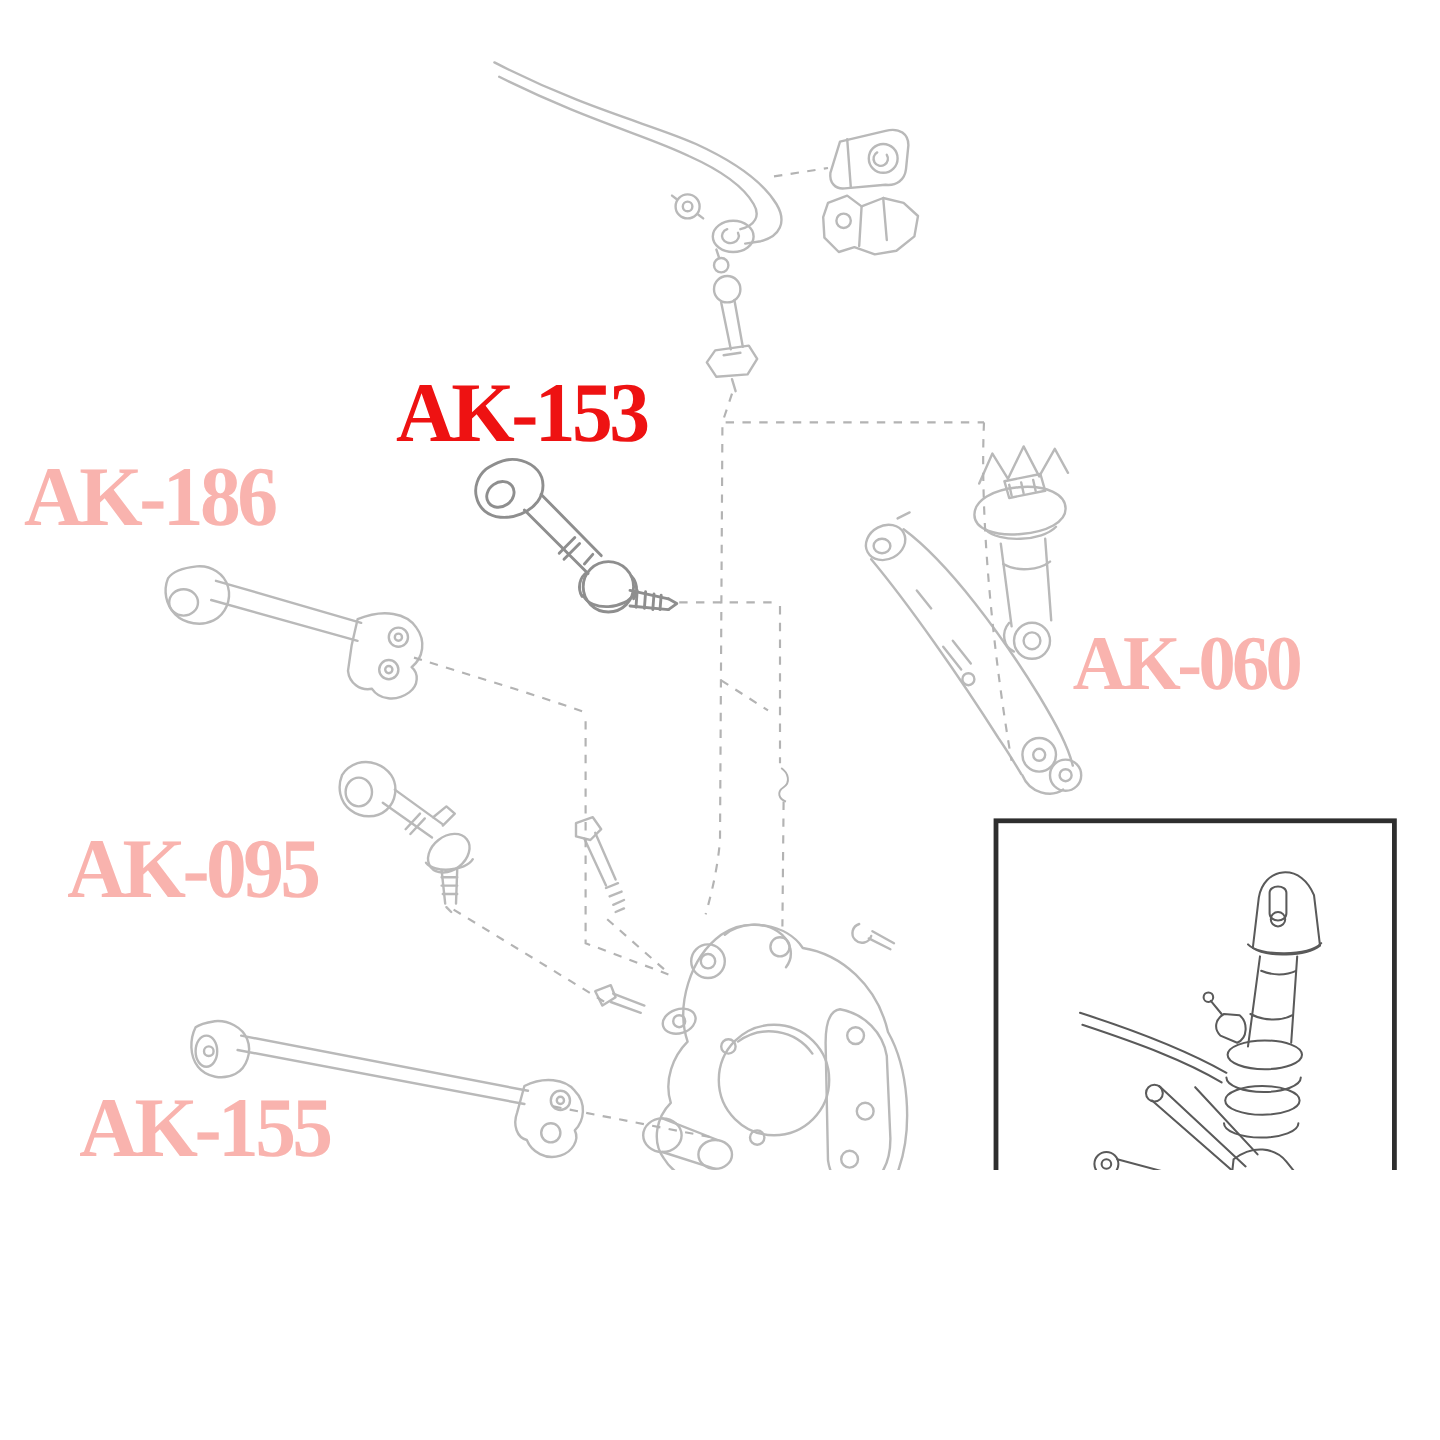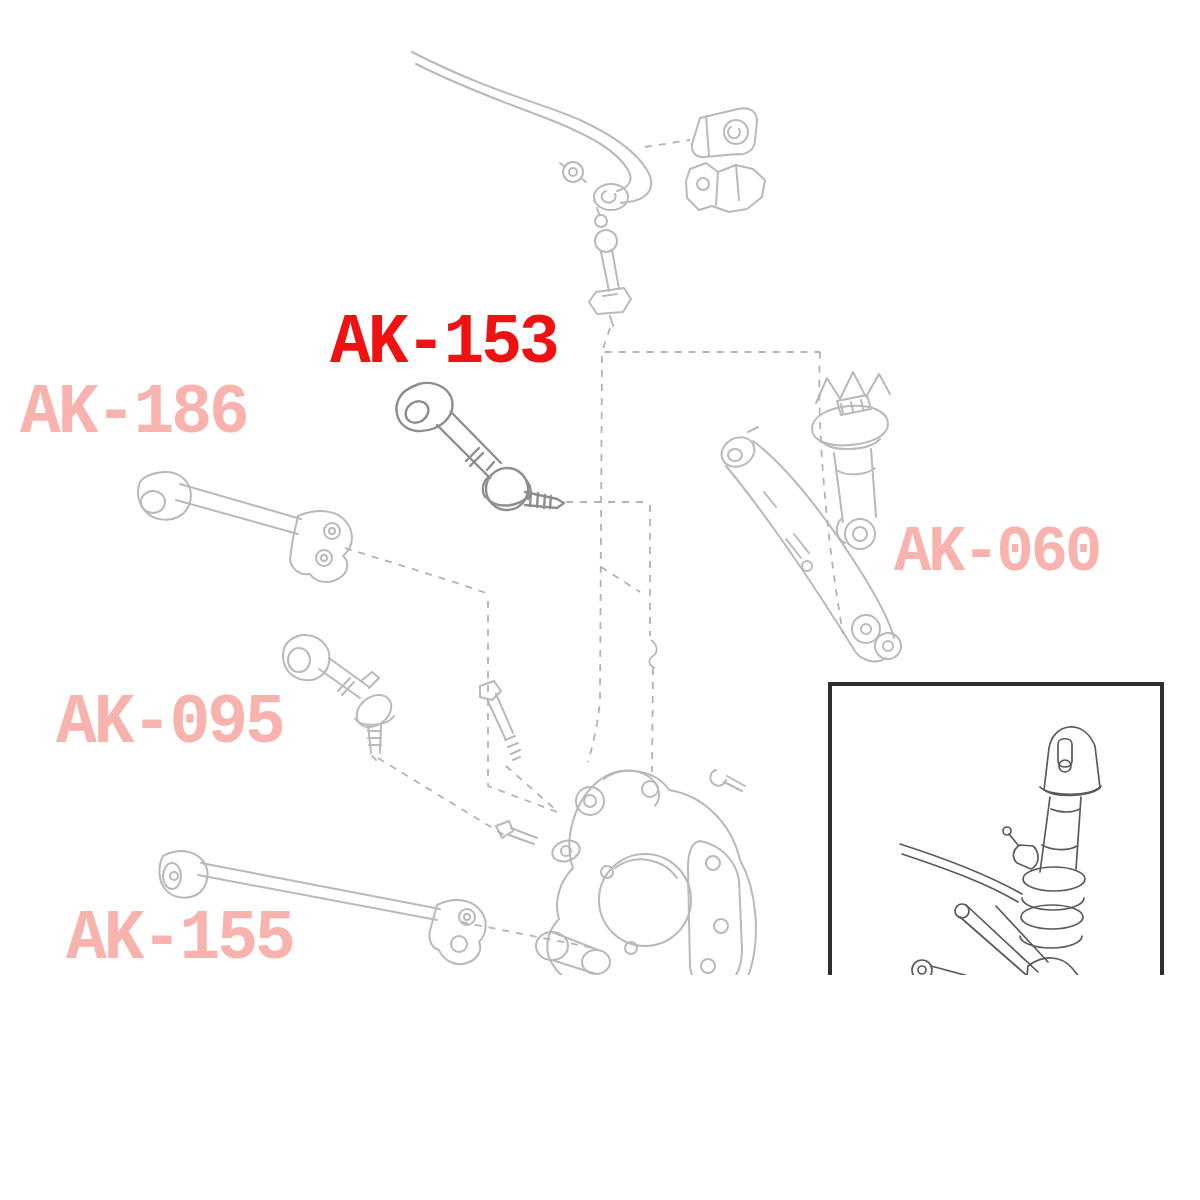--- a/index.html
+++ b/index.html
@@ -1,17 +1,17 @@
 <!DOCTYPE html>
 <html><head>
 <meta charset="utf-8">
 <style>
   html,body{margin:0;padding:0;background:#ffffff;}
   .stage{position:relative;width:1200px;height:975px;background:#fff;overflow:hidden;
-         font-family:Liberation Mono, monospace;}
+         font-family:Liberation Serif, serif;}
   .stage svg{position:absolute;left:0;top:0;}
   .part-label{position:absolute;font-weight:bold;font-size:68px;letter-spacing:-3px;
               line-height:1;white-space:nowrap;transform:scaleY(1.04);transform-origin:top left;
               user-select:none;}
   .lbl-153{left:330px;top:308px;color:#ee1212;}
   .lbl-186{left:20px; top:378px;color:#f9b3ae;}
   .lbl-060{left:894px;top:521px;color:#f9b3ae;font-size:62px;}
   .lbl-095{left:56px; top:688px;color:#f9b3ae;}
   .lbl-155{left:66px; top:904px;color:#f9b3ae;}
 </style>

